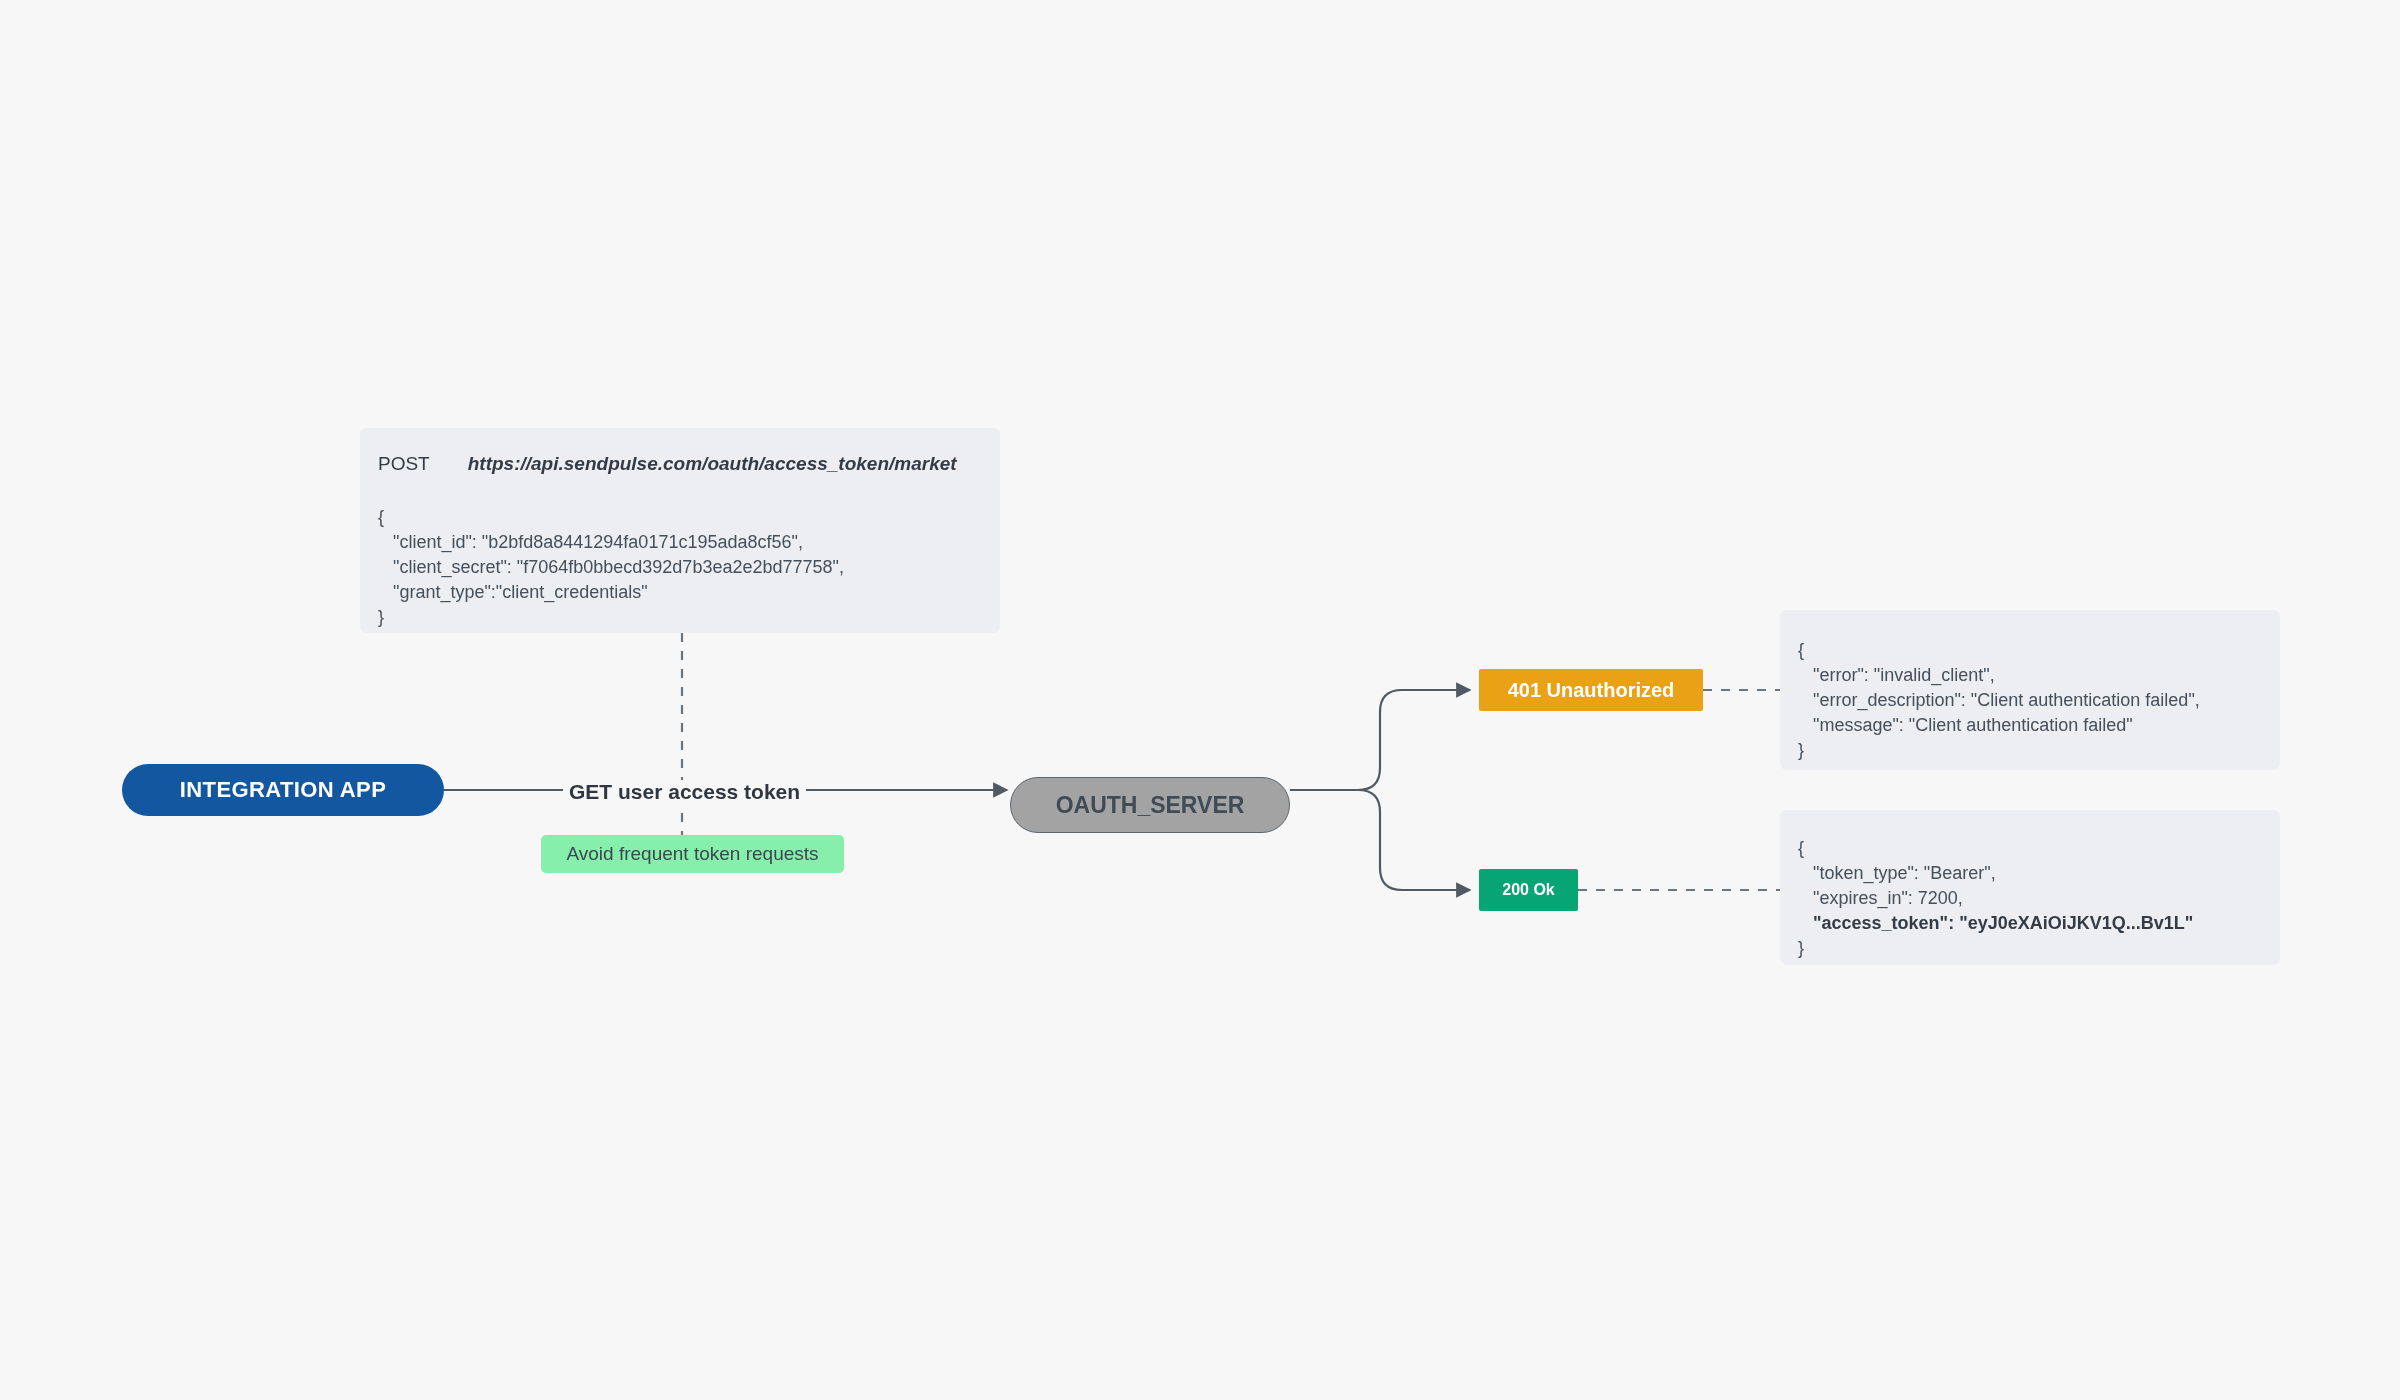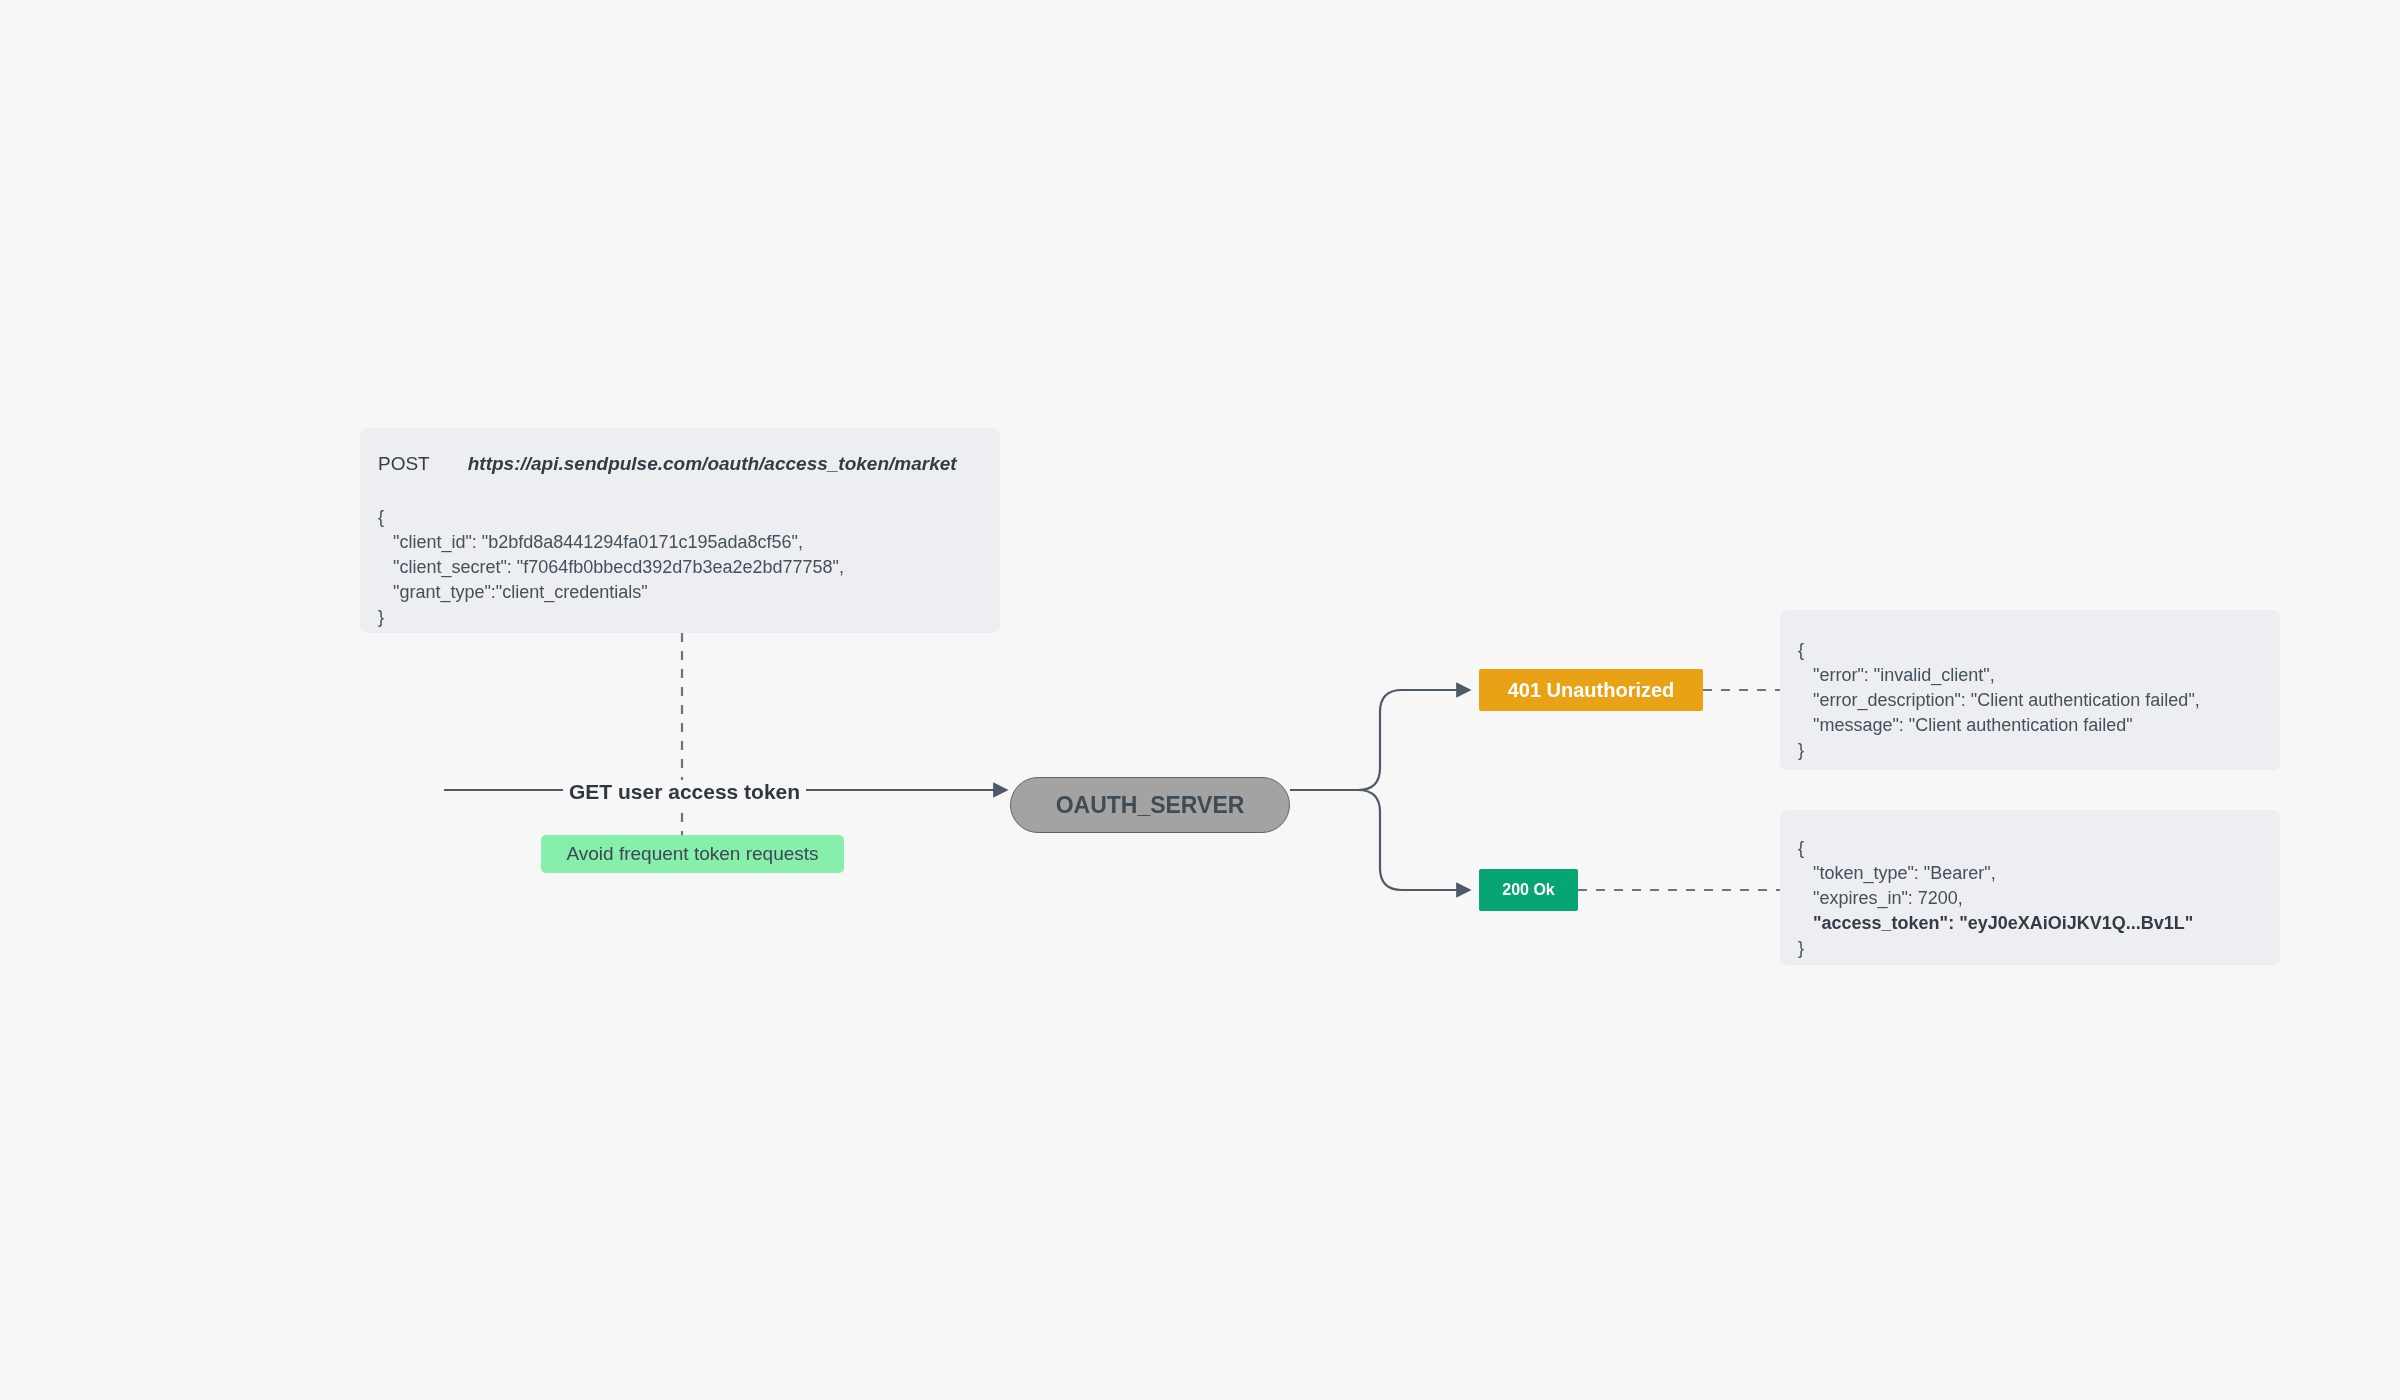--- a/index.html
+++ b/index.html
@@ -153,20 +153,23 @@
     </div>
     <div class="lines" style="top:77px; left:18px;">
       <div class="codeline" style="font-size:18px; line-height:25px;">{</div>
       <div class="codeline" style="font-size:18px; line-height:25px;">   "client_id": "b2bfd8a8441294fa0171c195ada8cf56",</div>
       <div class="codeline" style="font-size:18px; line-height:25px;">   "client_secret": "f7064fb0bbecd392d7b3ea2e2bd77758",</div>
       <div class="codeline" style="font-size:18px; line-height:25px;">   "grant_type":"client_credentials"</div>
       <div class="codeline" style="font-size:18px; line-height:25px;">}</div>
     </div>
   </div>
 
+  <div class="node pill-primary" style="left:122px; top:764px; width:322px; height:52px; font-size:22px;">
+    <span>INTEGRATION APP</span>
+  </div>
 
   <div class="node stadium" style="left:1010px; top:762px; width:280px; height:56px; font-size:23px;">
     <span>OAUTH_SERVER</span>
   </div>
 
   <div class="node badge badge-warn" style="left:1479px; top:669px; width:224px; height:42px; font-size:20px;">
     <span>401 Unauthorized</span>
   </div>
 
   <div class="node badge badge-ok" style="left:1479px; top:869px; width:99px; height:42px; font-size:16px;">

